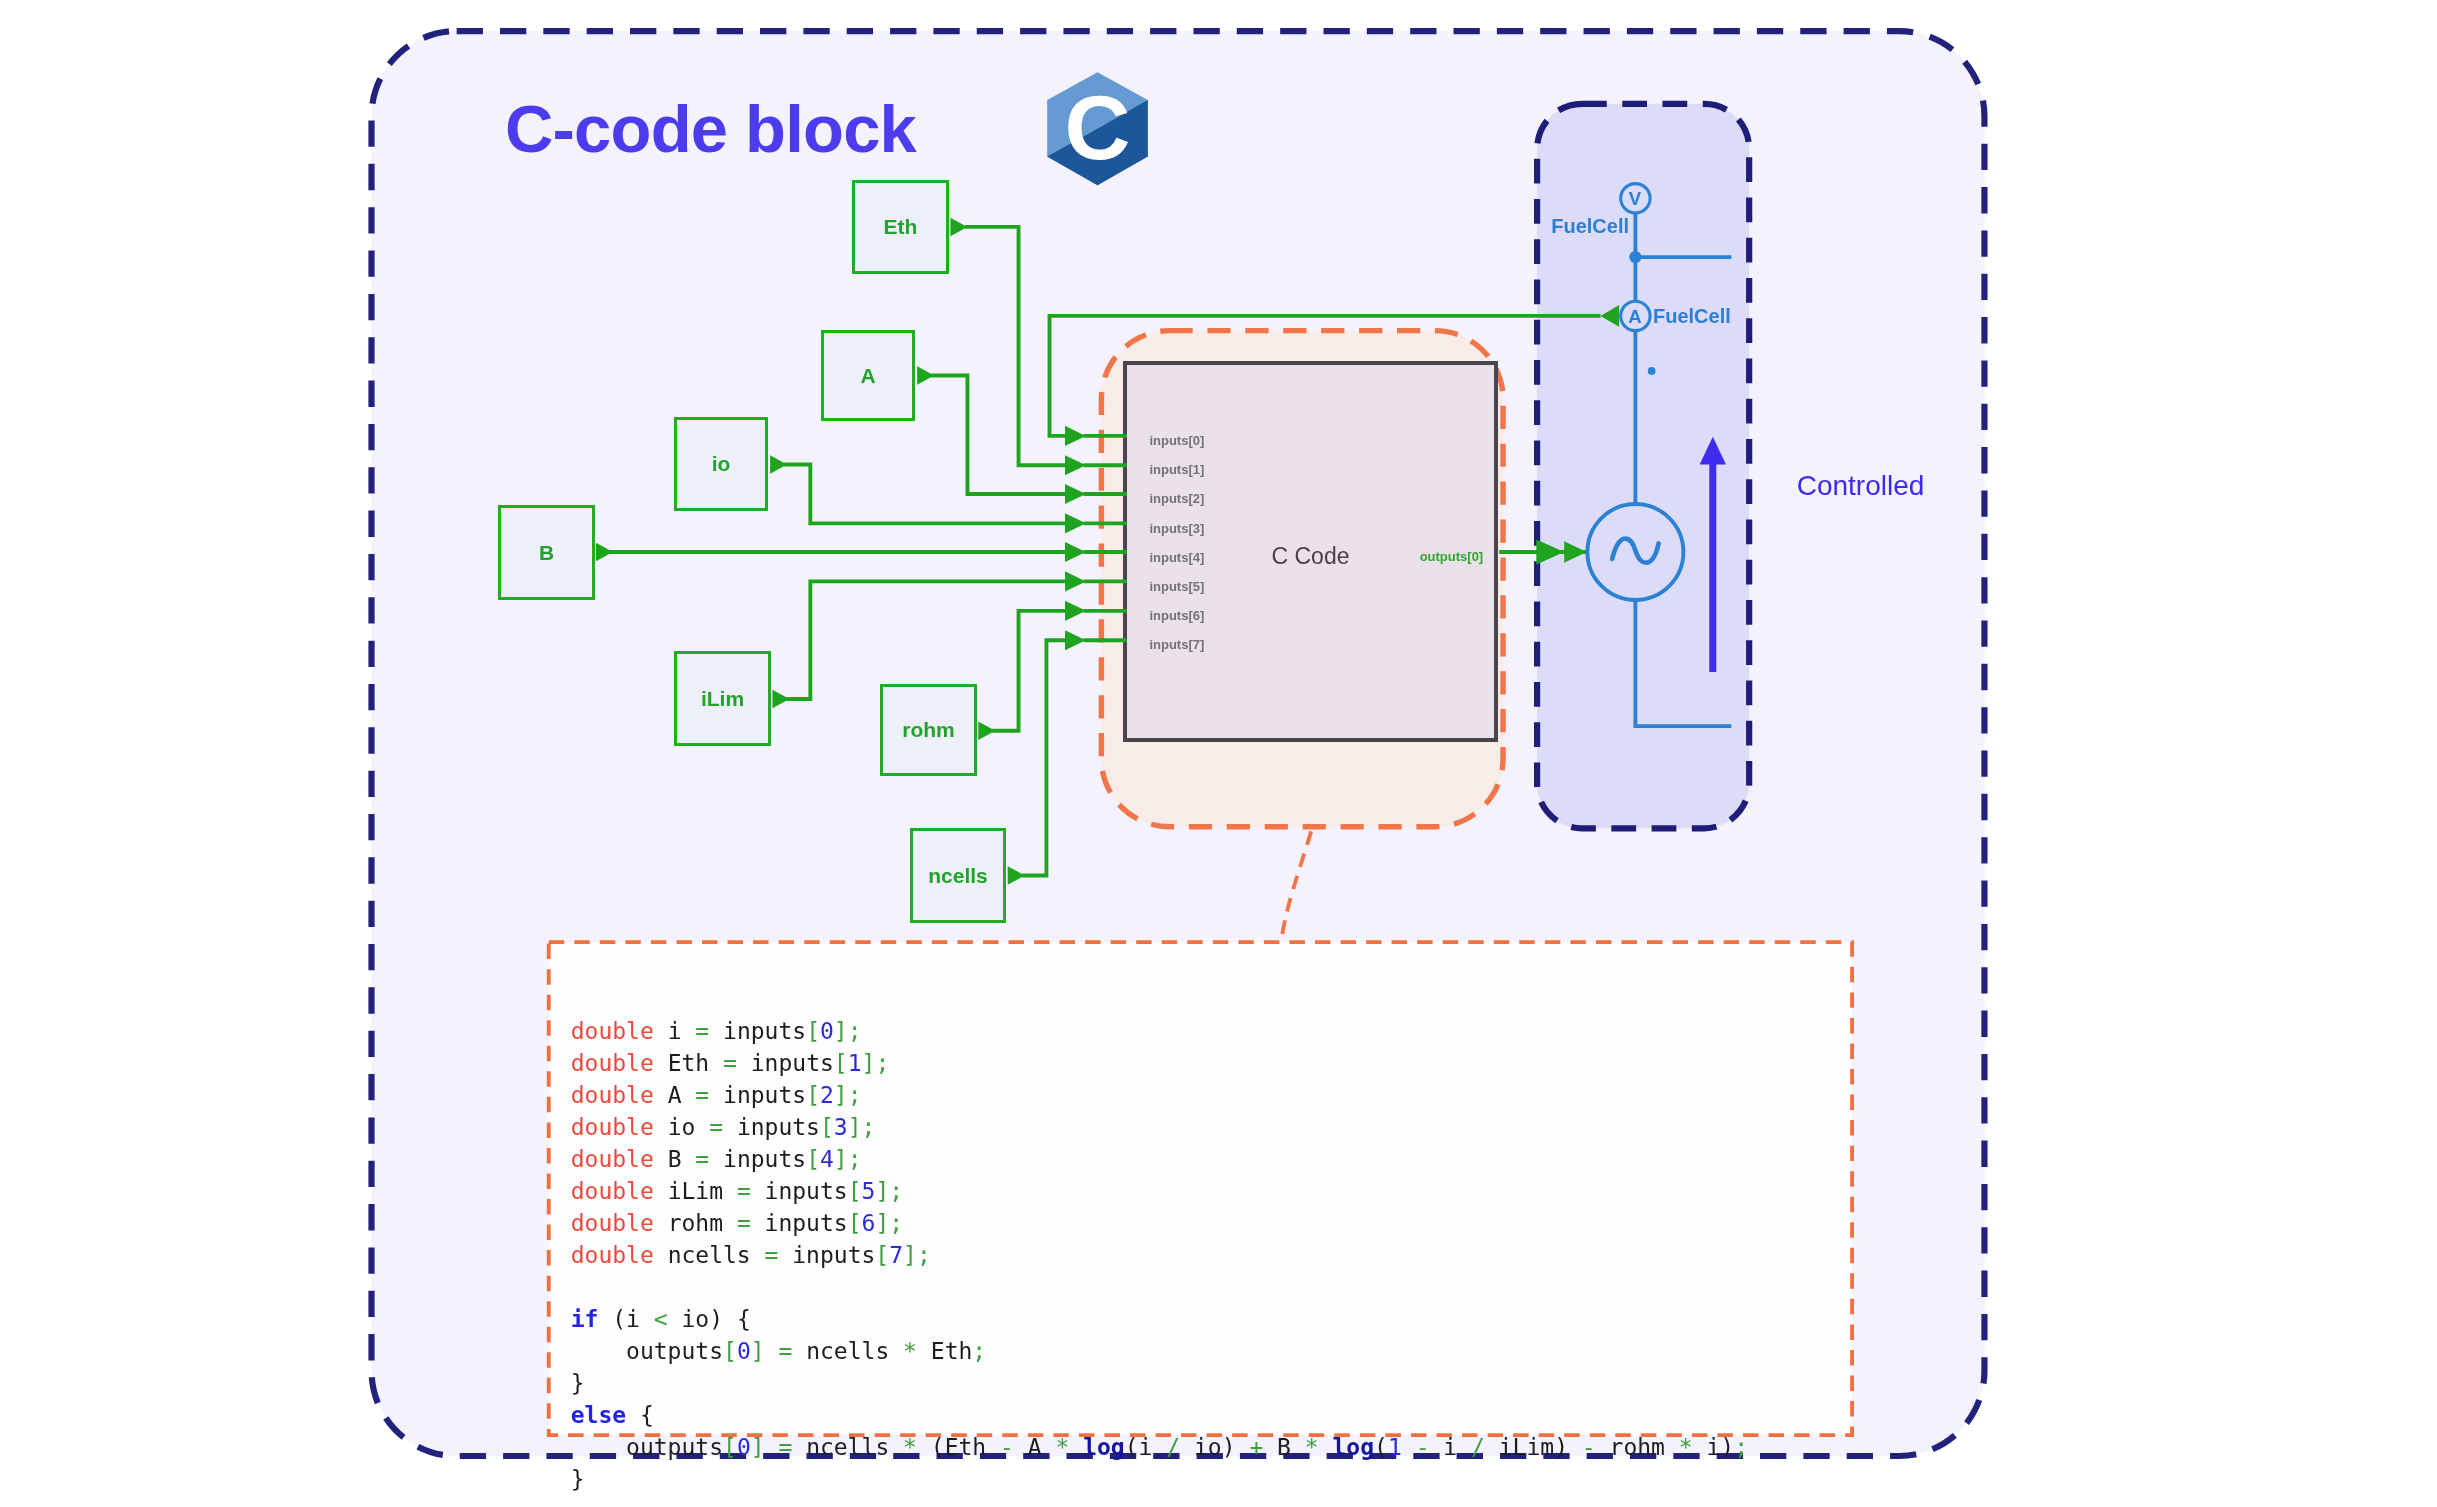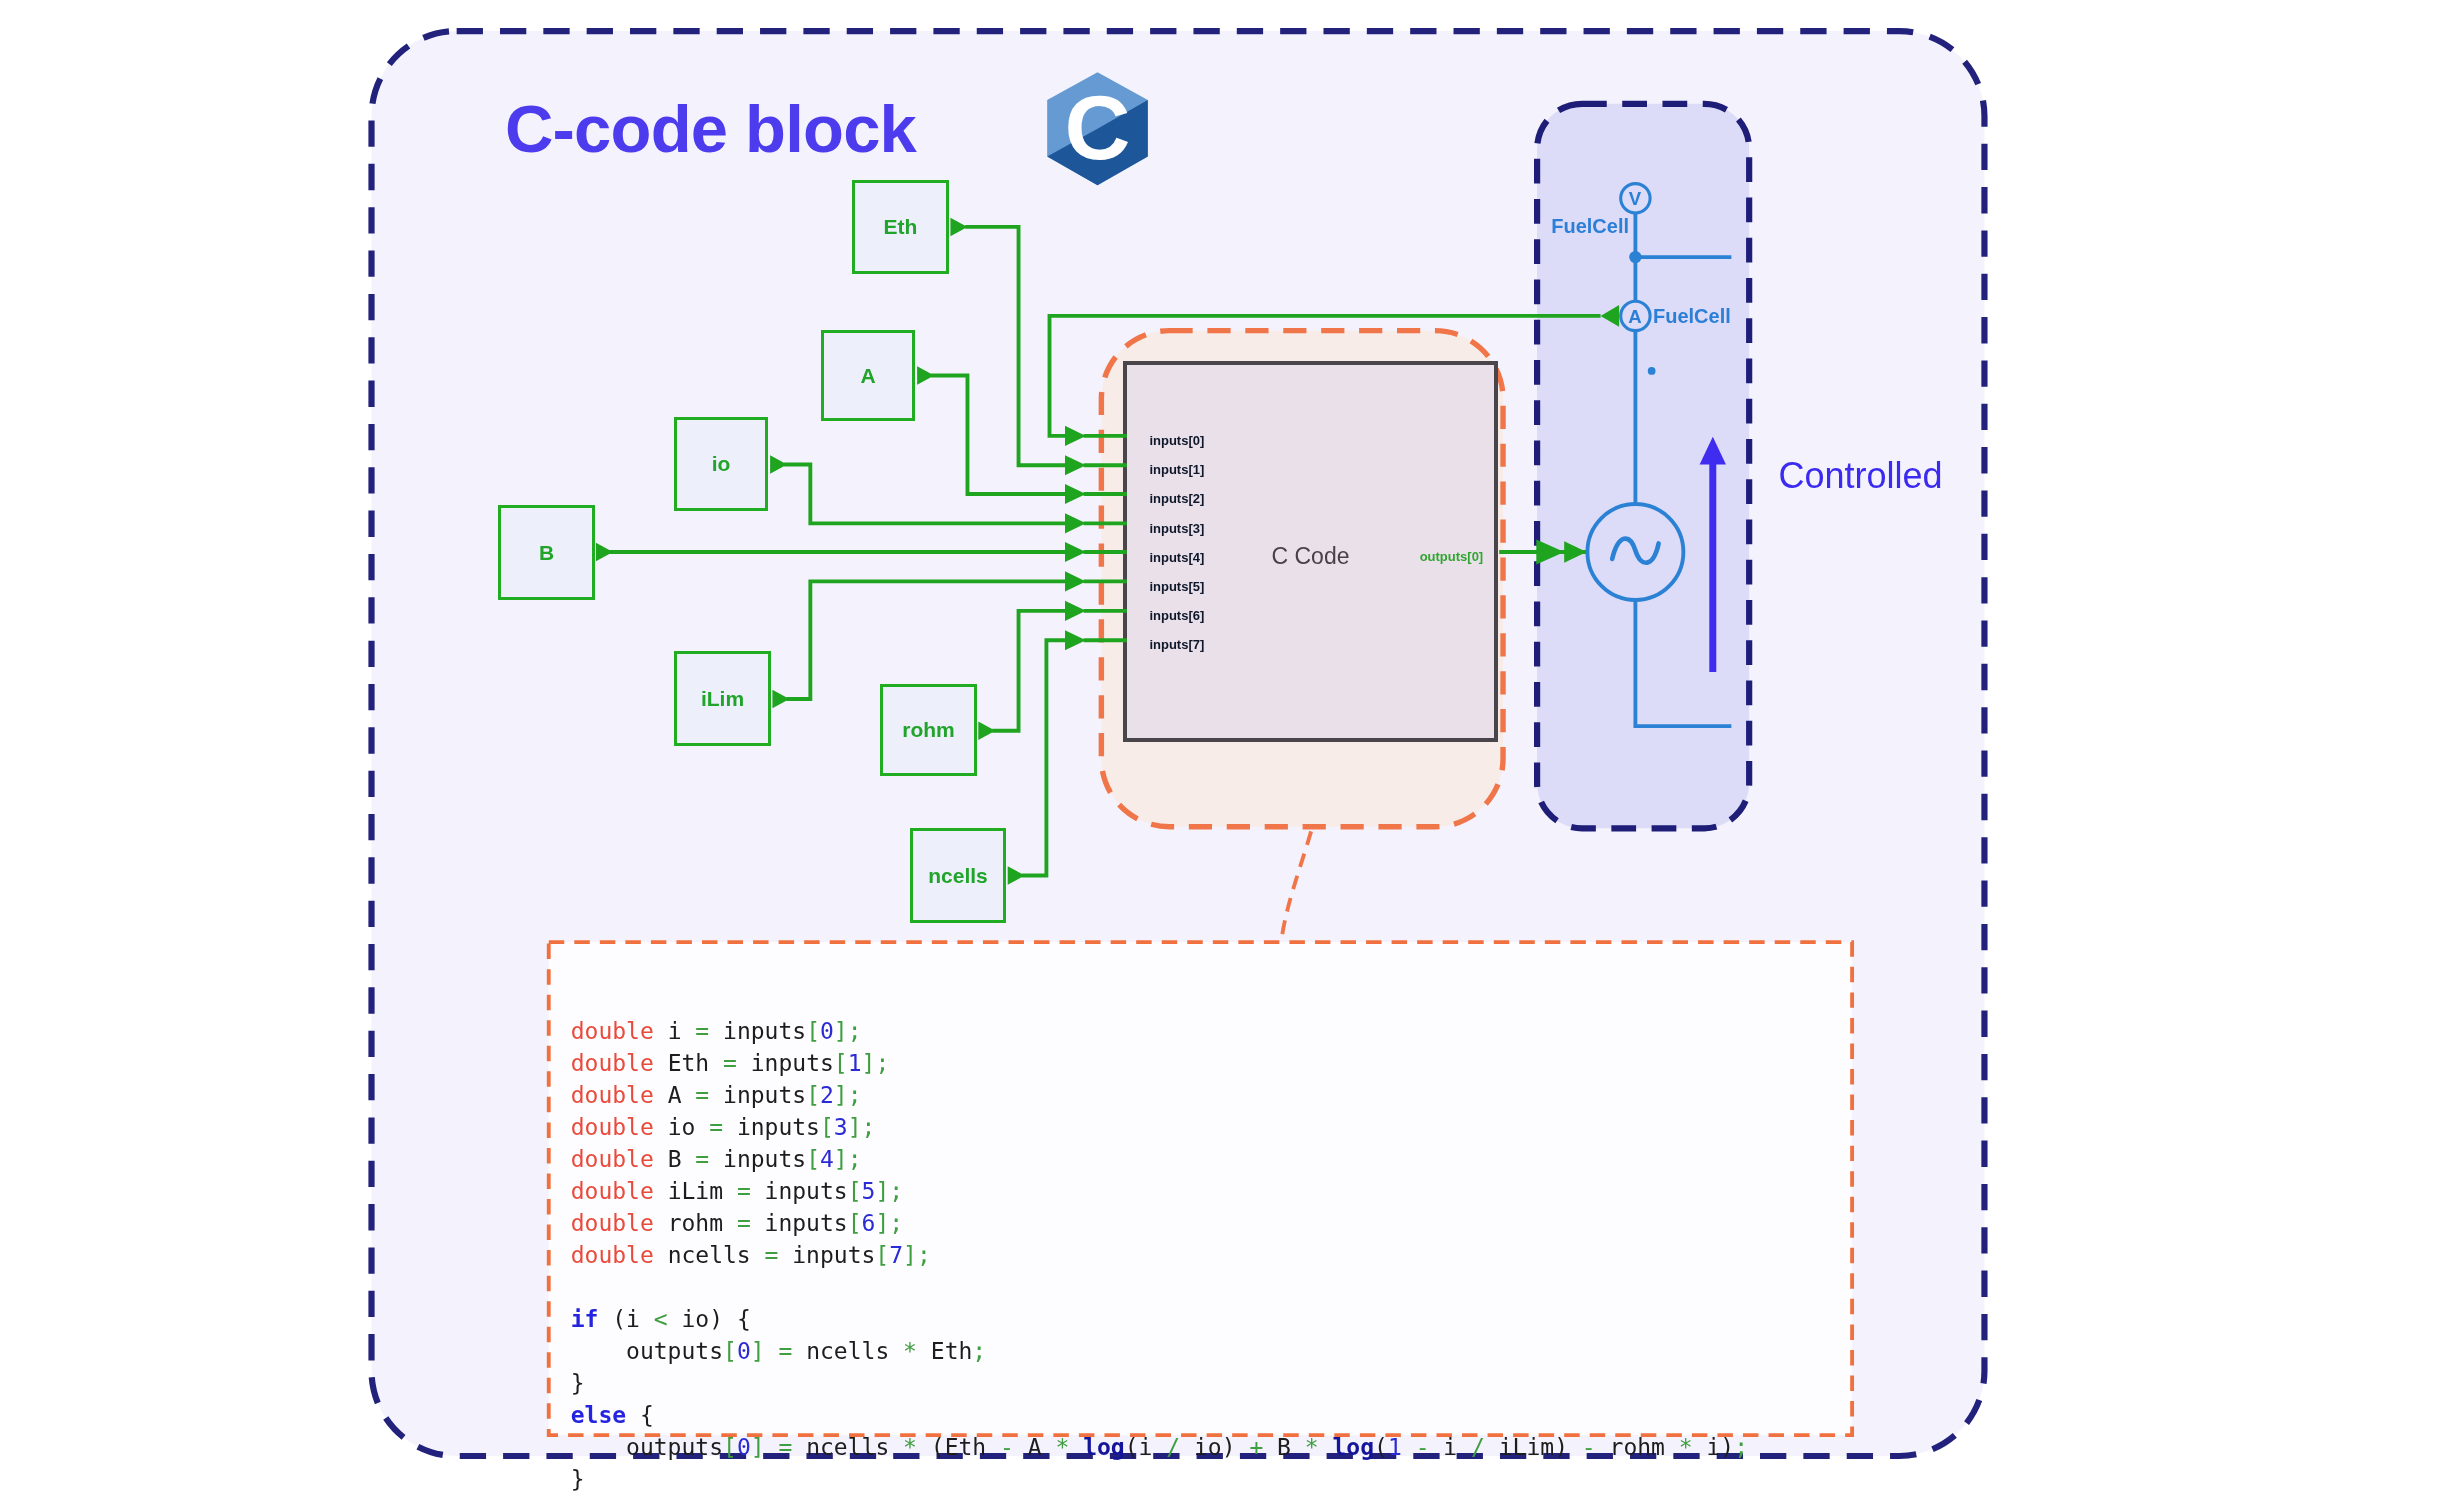--- a/index.html
+++ b/index.html
@@ -11,34 +11,34 @@
               color:#4c3cee;letter-spacing:-0.8px;}
 
   
   .src-block{position:absolute;border:3.9px solid #21ad21;background:#edeffa;
              display:flex;align-items:center;justify-content:center;box-sizing:border-box;}
   .src-block span{color:#21a42a;font-size:21px;font-weight:600;}
 
   
   .ccode-block{position:absolute;left:1123px;top:361px;width:375px;height:381px;
                border:4.6px solid #4a444b;background:#eae0ea;box-sizing:border-box;}
-  .port-label{position:absolute;left:22.4px;font-size:13px;font-weight:600;color:#0f172a;
+  .port-label{position:absolute;left:22.4px;font-size:13px;font-weight:600;color:#737373;
               transform:translateY(-50%);white-space:nowrap;}
   .out-label{position:absolute;right:10.8px;top:191px;transform:translateY(-50%);
              font-size:13px;font-weight:600;color:#2fa62f;}
   .ccode-title{position:absolute;left:0;right:0;top:191px;transform:translateY(-50%);
                text-align:center;font-size:23px;color:#4a4049;}
 
   
   .meter-letter{position:absolute;width:46px;text-align:center;font-size:18.6px;font-weight:600;
                 color:#2b7fd6;transform:translate(-50%,-50%);}
   .fuelcell-label{position:absolute;font-size:20px;font-weight:600;color:#2b7fd6;white-space:nowrap;}
 
-  .cvs-annotation{position:absolute;left:1740px;top:442px;width:241px;text-align:center;
-                  color:#3b2af0;font-size:36px;line-height:68px;}
+  .cvs-annotation{position:absolute;left:1740px;top:452px;width:241px;text-align:center;
+                  color:#3b2af0;font-size:28px;line-height:68px;}
 
   
   .code-box{position:absolute;left:549px;top:942px;width:1303px;height:493px;box-sizing:border-box;
             padding:9.3px 0 0 21.7px;font-family:"DejaVu Sans Mono","Liberation Mono",monospace;
             font-size:23px;line-height:32px;white-space:pre;}
   .code-line{height:32px;}
   .tok-red{color:#e84a3c;}
   .tok-plain{color:#1d1d1d;}
   .tok-op{color:#3f9e3f;}
   .tok-num{color:#2b2bd5;}

